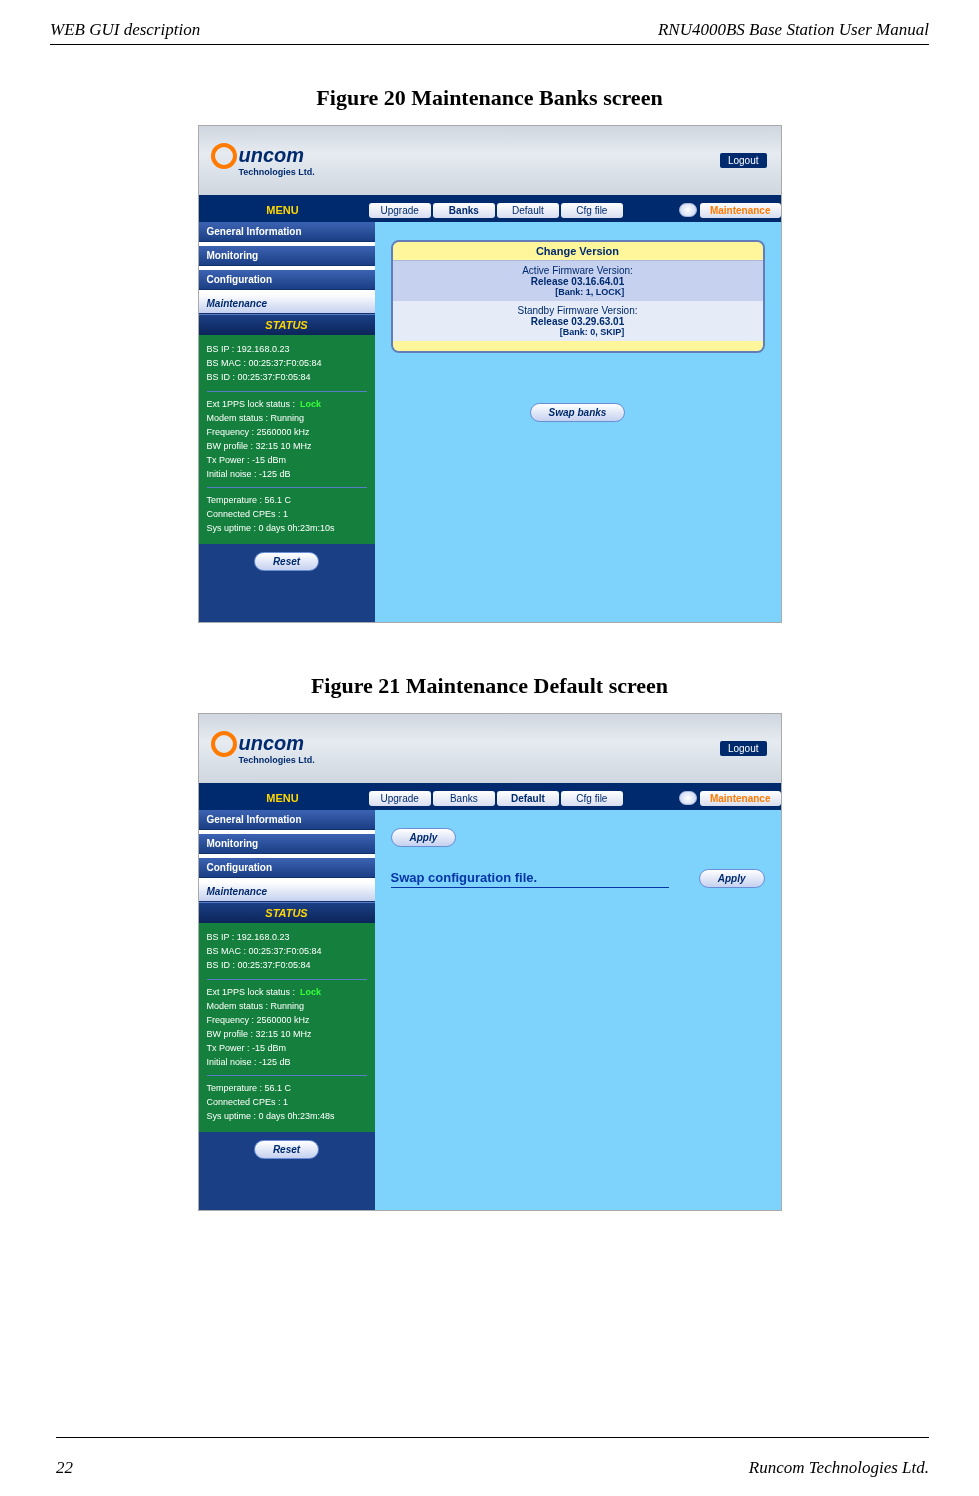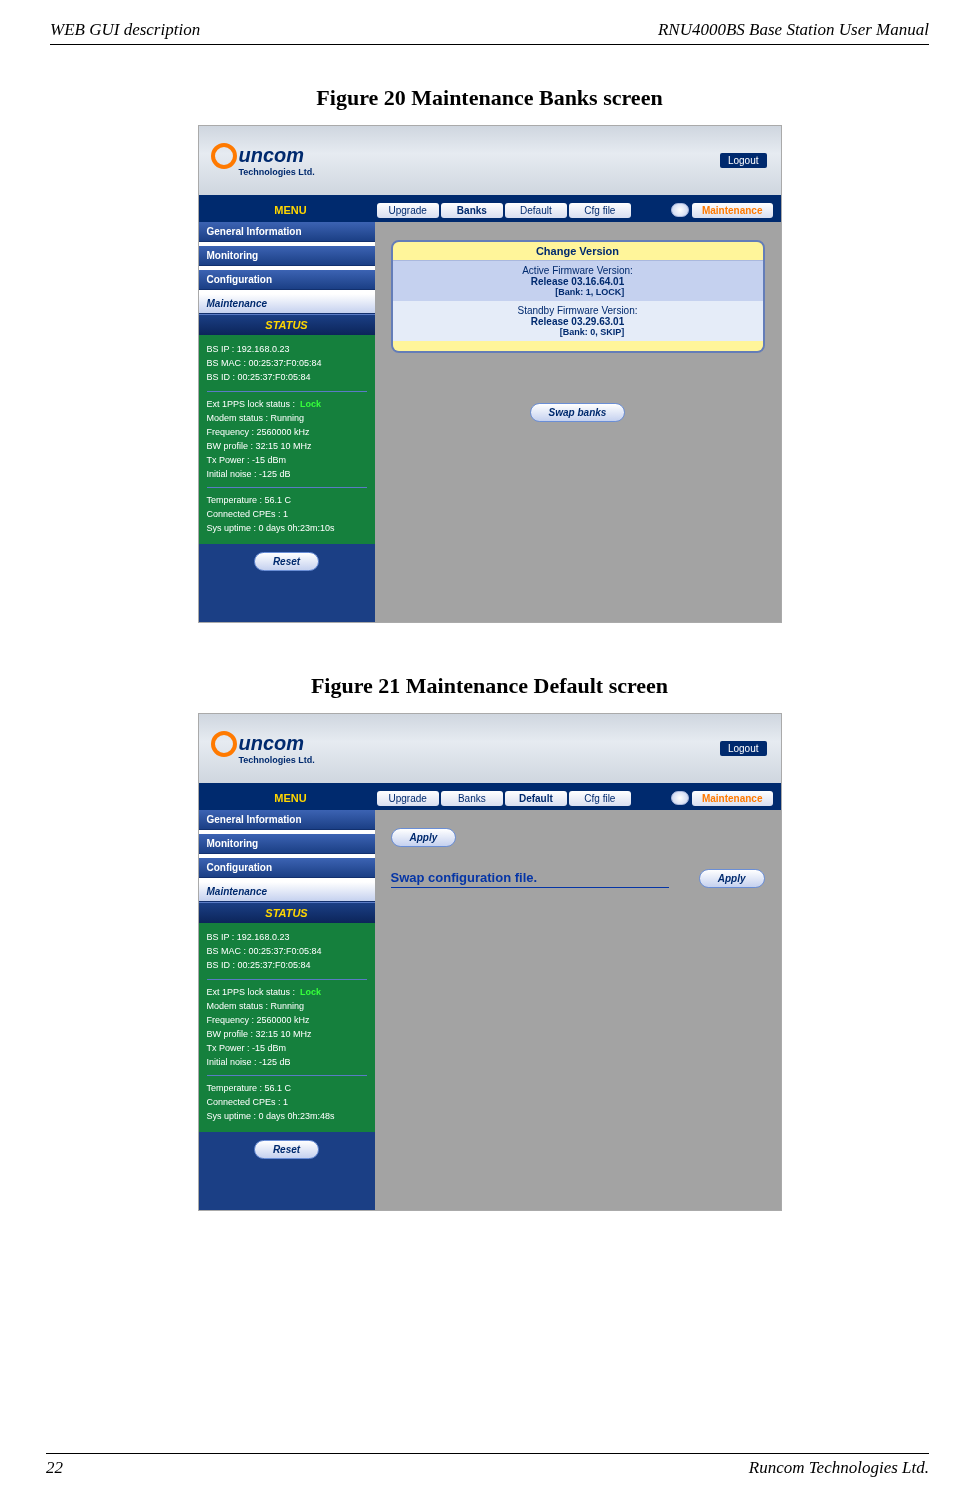--- a/index.html
+++ b/index.html
@@ -62,21 +62,21 @@
   }
   .logo-text { font-weight: bold; }
   .logo-main { font-size: 20px; color: #002a6e; font-style: italic; }
   .logo-sub { font-size: 9px; color: #002a6e; }
   .logout { color: #fff; background: #002a6e; padding: 2px 8px; font-size: 10px; border-radius: 2px; }
   .menubar {
     background: #002a6e;
     height: 24px;
     display: flex;
     align-items: center;
-    padding: 0 8px;
+    padding: 0 0;
   }
   .menubar .menulabel {
     color: #ffd600; font-weight: bold; font-size: 11px;
     width: 168px; text-align: center;
   }
   .tabs { display: flex; gap: 2px; margin-left: 2px; flex: 1; align-items: center; }
   .tab {
     background: linear-gradient(to bottom, #fff, #d8def0);
     border-radius: 3px;
     padding: 2px 12px;
@@ -150,21 +150,21 @@
     border: 1px solid #6a8ed6;
     border-radius: 12px;
     padding: 3px 18px;
     font-size: 10px;
     color: #002a6e;
     font-weight: bold;
     font-style: italic;
   }
   .content {
     flex: 1;
-    background: #a3a3a3;
+    background: #7dd3fc;
     padding: 18px 16px;
   }
   .change-table {
     border: 2px solid #647db8;
     border-radius: 8px;
     overflow: hidden;
     width: 100%;
     margin-bottom: 50px;
   }
   .change-header {
@@ -202,24 +202,24 @@
     font-weight: bold;
     font-size: 13px;
     border-bottom: 1px solid #0535a6;
     flex: 1;
     margin-right: 30px;
     padding-bottom: 2px;
   }
   .page-footer {
     position: absolute;
     bottom: 18px;
-    left: 46px;
+    left: 56px;
     right: 50px;
     border-top: 1px solid #000;
-    padding-top: 4px;
+    padding-top: 20px;
     display: flex;
     justify-content: space-between;
     font-style: italic;
     font-size: 17px;
   }
 </style>
 </head>
 <body>
 
 <div class="page">

